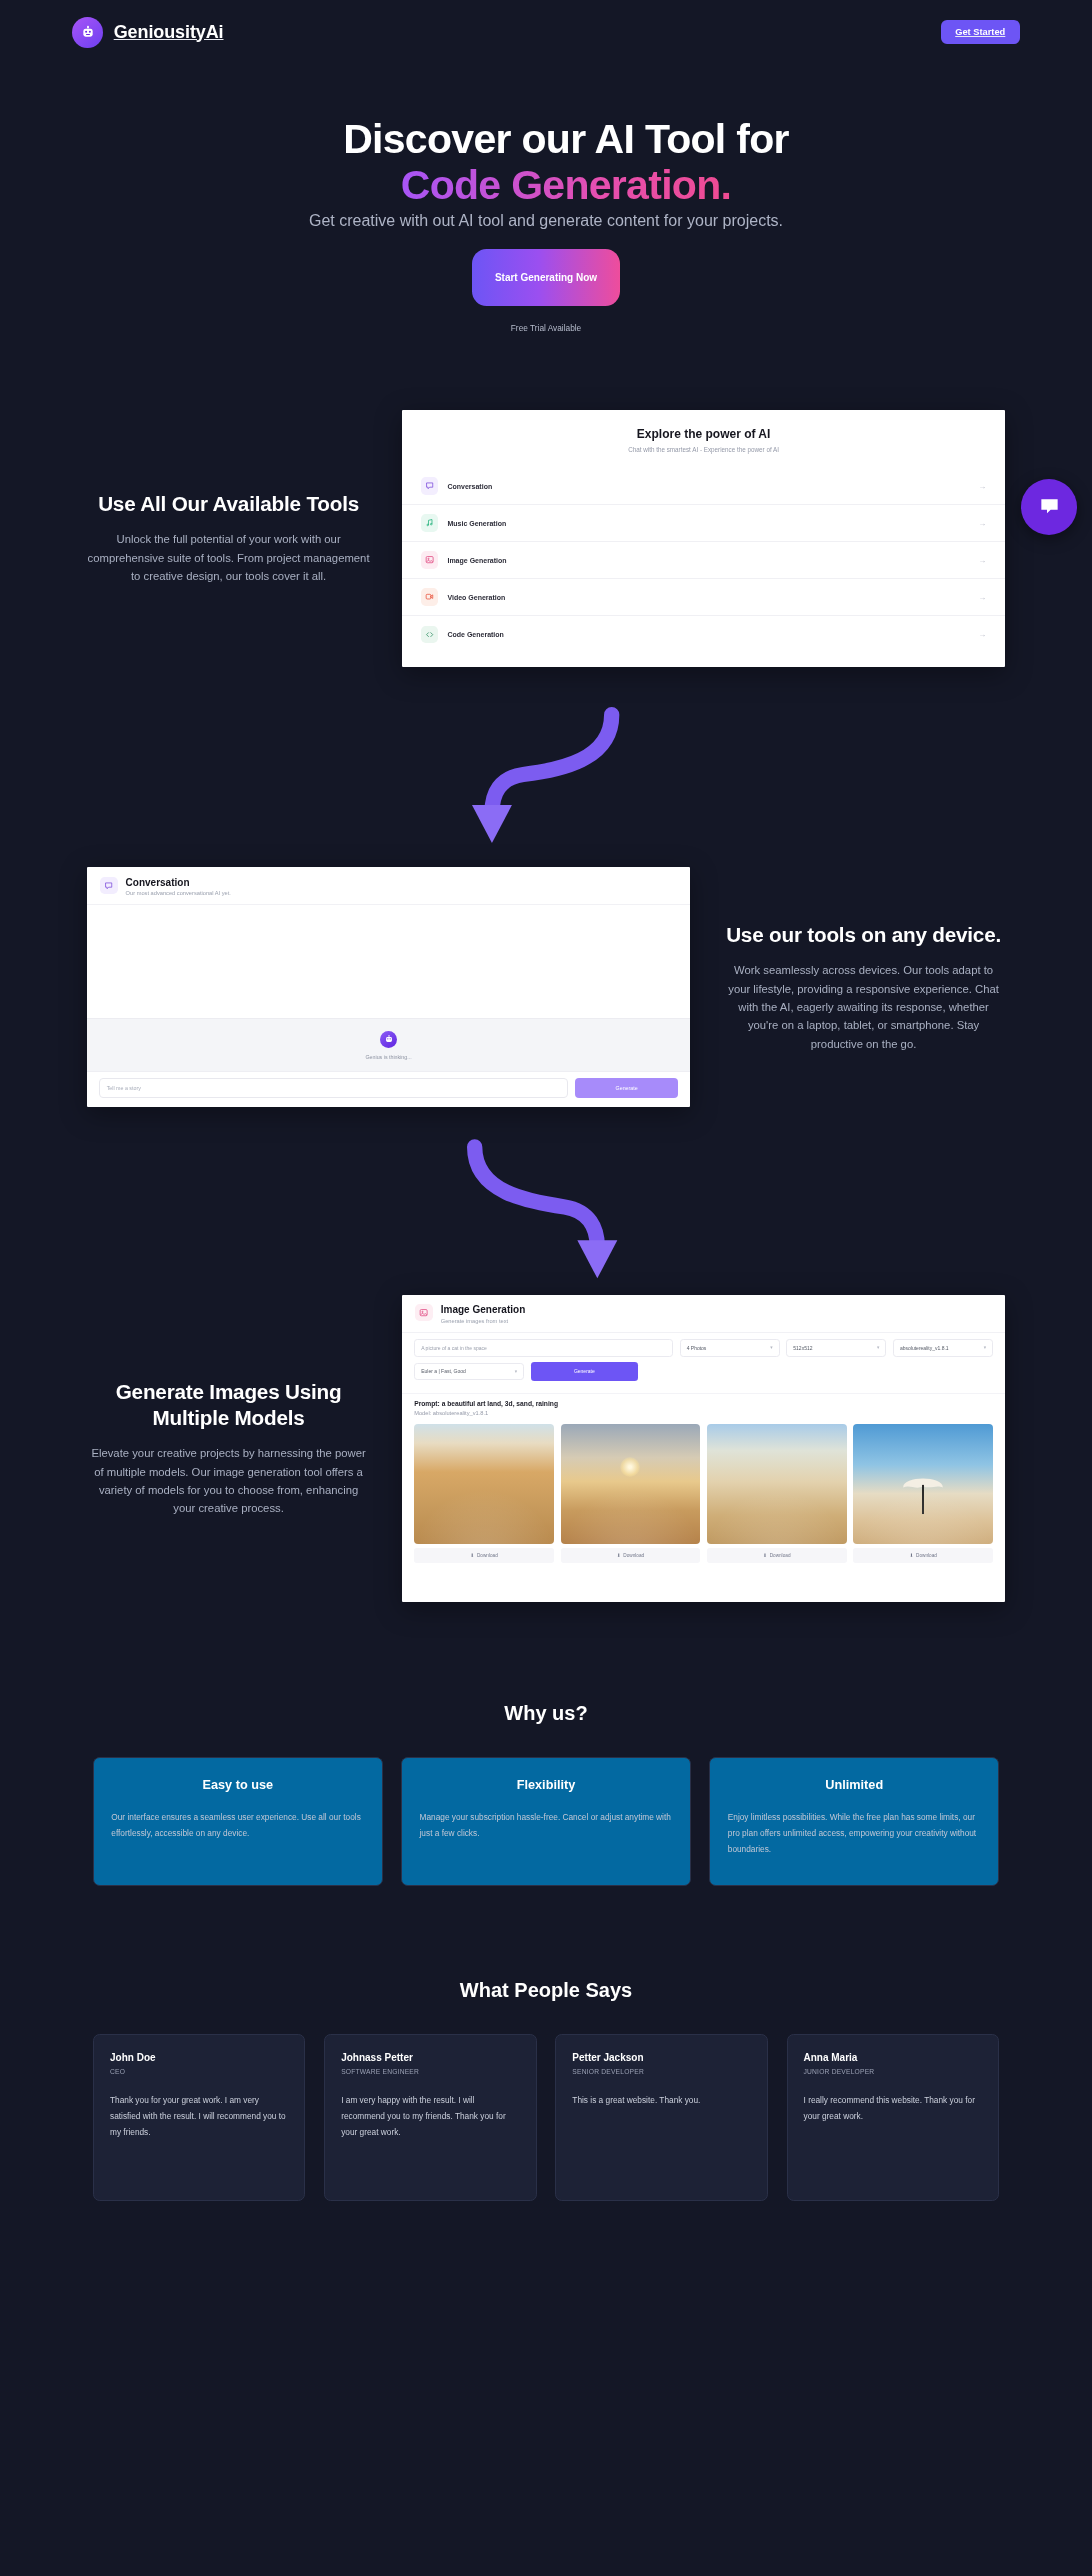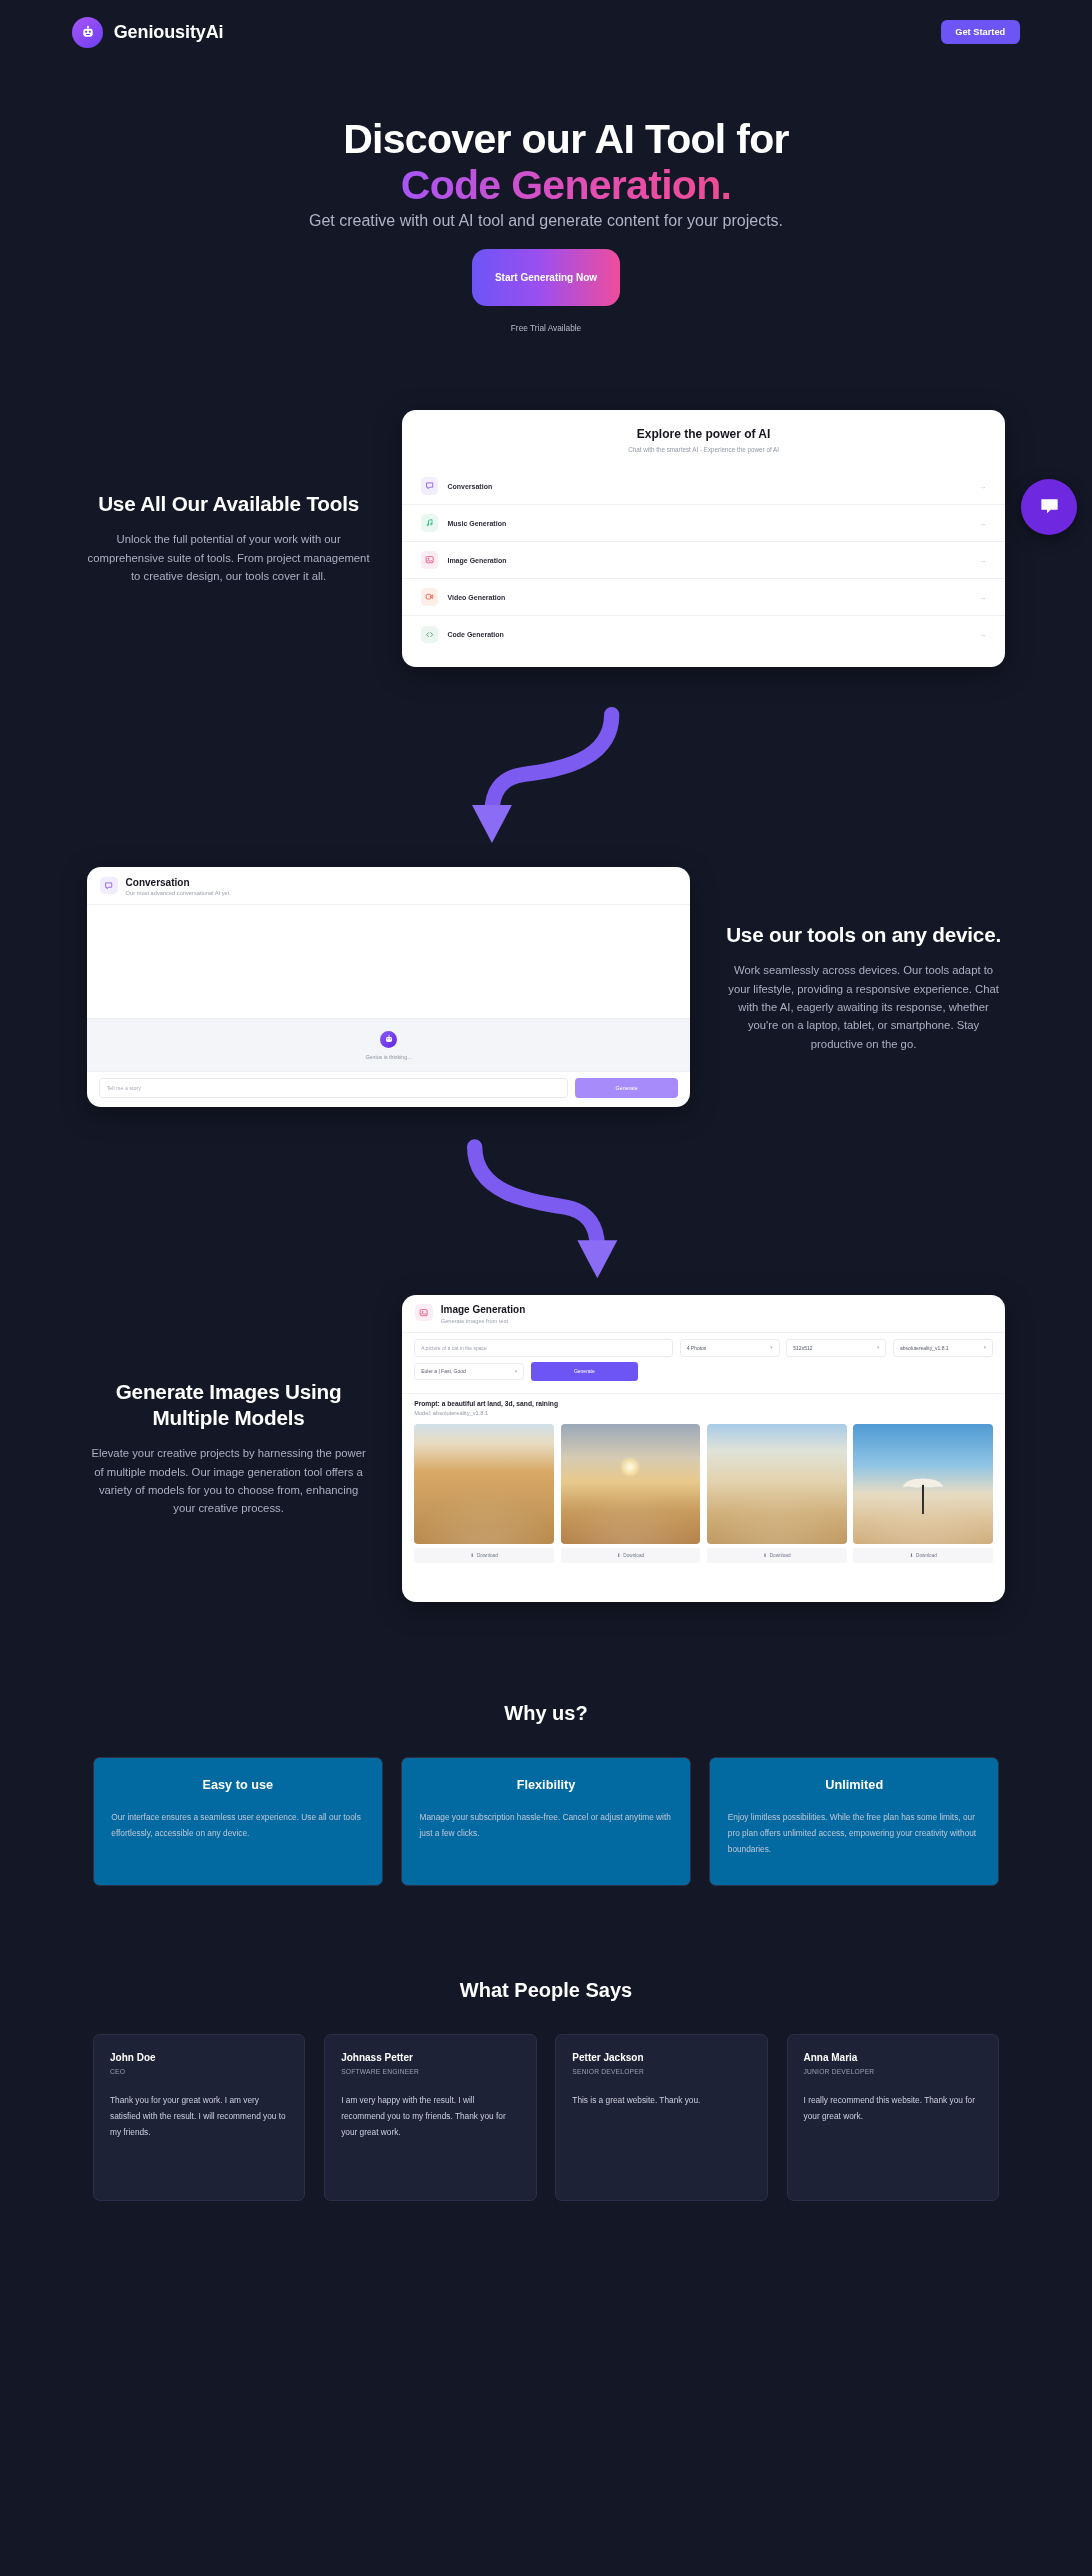--- a/index.html
+++ b/index.html
@@ -8,21 +8,21 @@
     width:1092px; height:2576px;
     font-family:"Liberation Sans", sans-serif;
     color:#e8eaf2;
     overflow:hidden;
     position:relative;
   }
   .page { width:1092px; height:2576px; position:relative; background:#141726; }
 
   
   .nav { height:64px; display:flex; align-items:center; justify-content:space-between;
-         padding:0 72px; }
+         padding:0 72px;text-decoration:underline; }
   .brand { display:flex; align-items:center; gap:10.7px; }
   .brand-logo { width:31px; height:31px; border-radius:50%;
       background:linear-gradient(140deg,#a855f7,#6d3ff0); display:flex;
       align-items:center; justify-content:center; }
   .brand-logo svg { display:block; }
   .brand-name { font-size:18px; font-weight:bold; color:#ffffff; letter-spacing:-0.1px; }
   .btn-getstarted { background:#6d55f5; color:#fff; font-size:9.3px; font-weight:bold;
       border:none; border-radius:6px; padding:7.3px 14.7px; cursor:pointer; }
 
   
@@ -37,21 +37,21 @@
       padding:23px 23px; cursor:pointer; }
   .hero p.trial { margin-top:17.3px; font-size:8.3px; color:#b6bccc; }
 
   
   .row { display:flex; align-items:center; gap:32px; padding:0 87px; }
   .col-text { width:287px; text-align:center; }
   .col-text h2 { font-size:20.7px; font-weight:bold; color:#ffffff; line-height:1.25; letter-spacing:-0.2px; }
   .col-text p { margin-top:13.3px; font-size:11.3px; line-height:1.62; color:#a9b0c2; }
 
   
-  .panel { background:#ffffff; border-radius:14px; color:#1a1a24;
+  .panel { background:#ffffff; border-radius:1px; color:#1a1a24;
       box-shadow:0 6.7px 27px rgba(0,0,0,.35); overflow:hidden; }
 
   .explore-panel { width:611px; height:257px; padding:17.3px 0 0 0; }
   .explore-title { text-align:center; font-size:12px; font-weight:bold; color:#16161f; }
   .explore-sub { text-align:center; font-size:6.3px; color:#9499a8; margin-top:5.3px; }
   .explore-list { margin-top:14.7px; }
   .explore-item { display:flex; align-items:center; height:37px; padding:0 18.7px;
       border-bottom:0.7px solid #f0f0f4; }
   .explore-item:last-child { border-bottom:none; }
   .ex-icon { width:17.3px; height:17.3px; border-radius:4.7px; display:flex;

